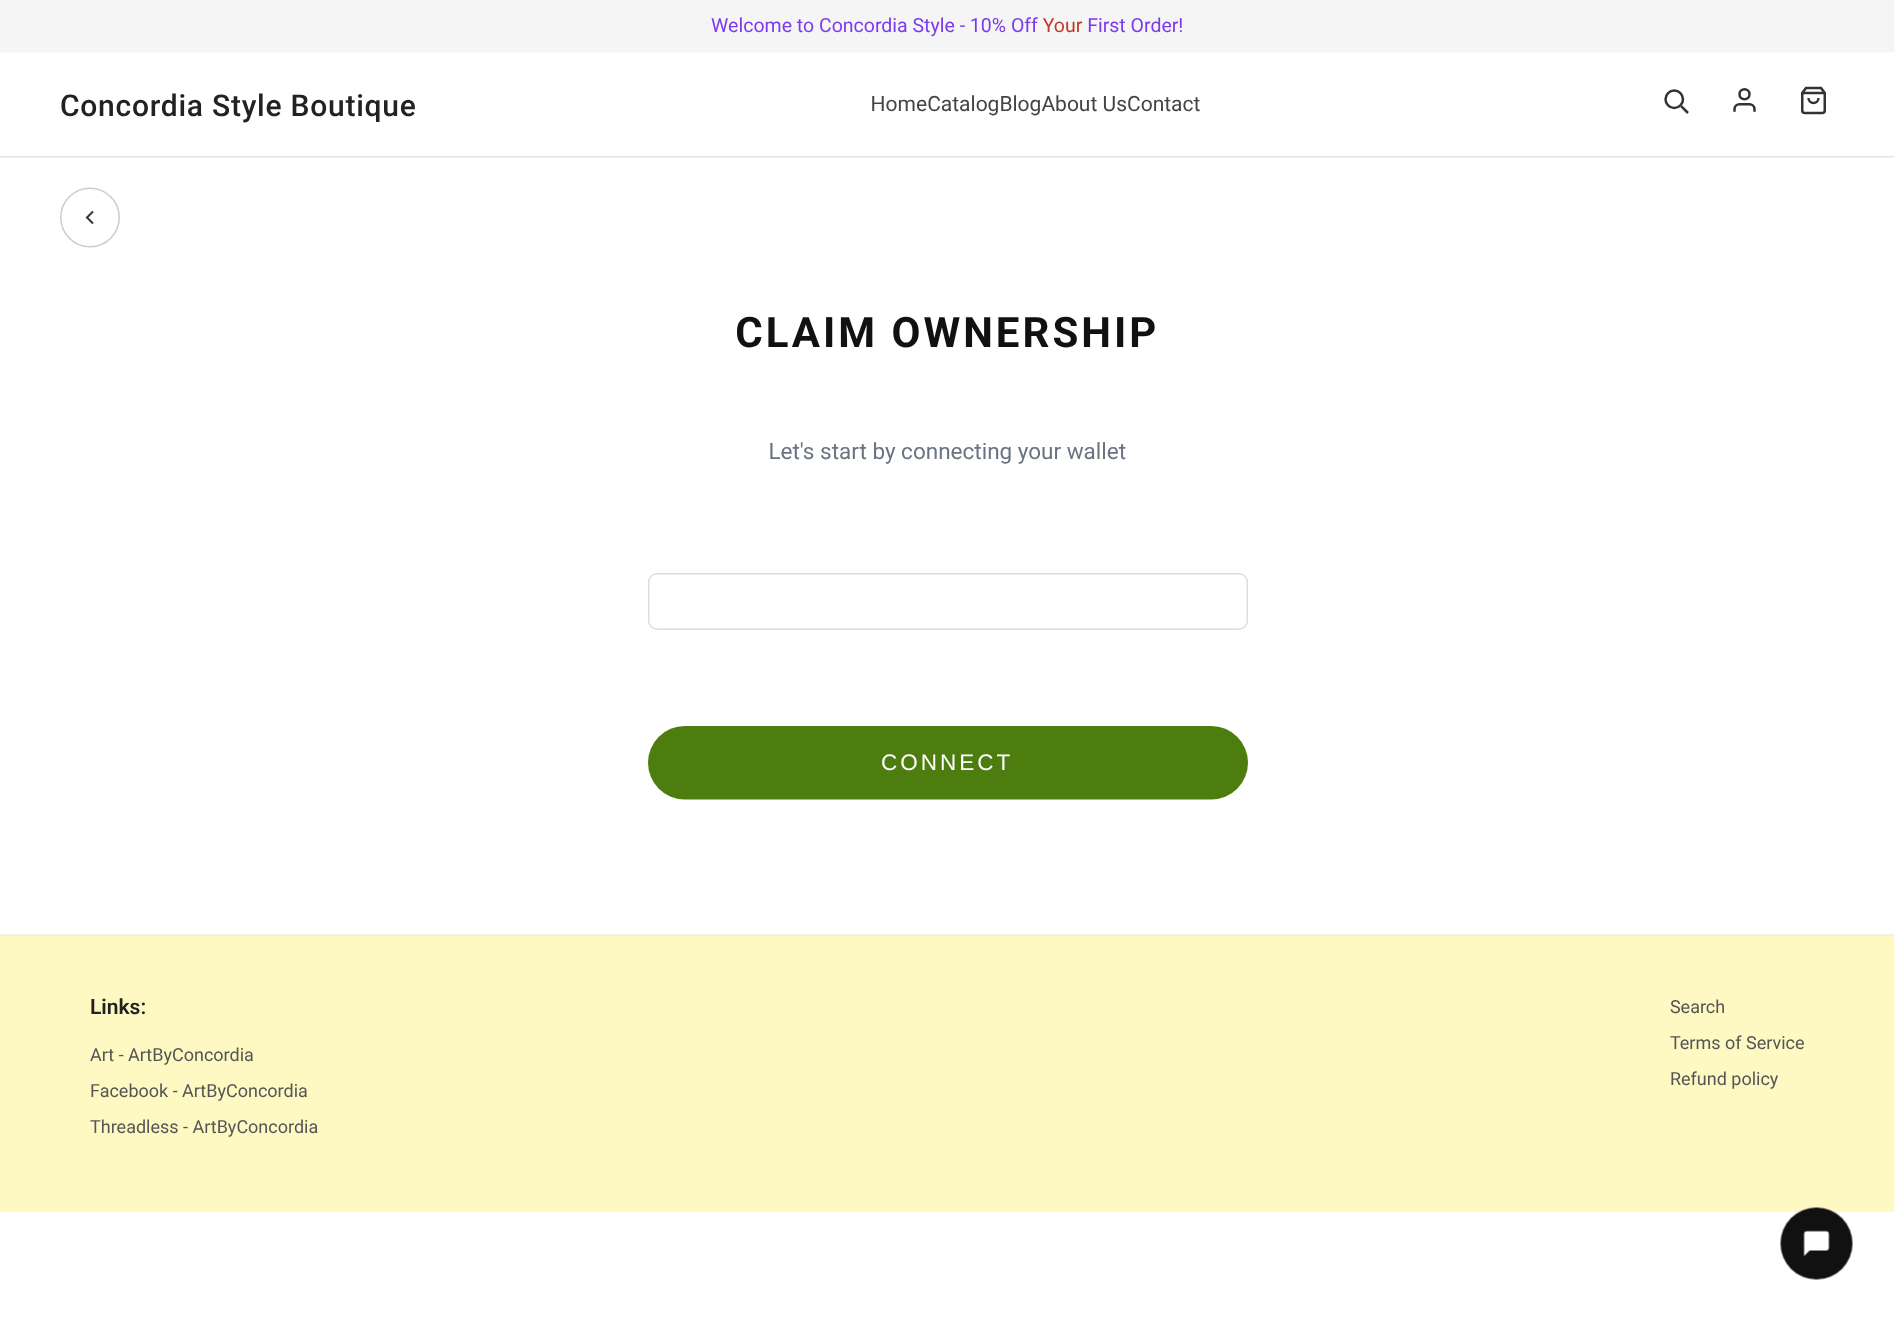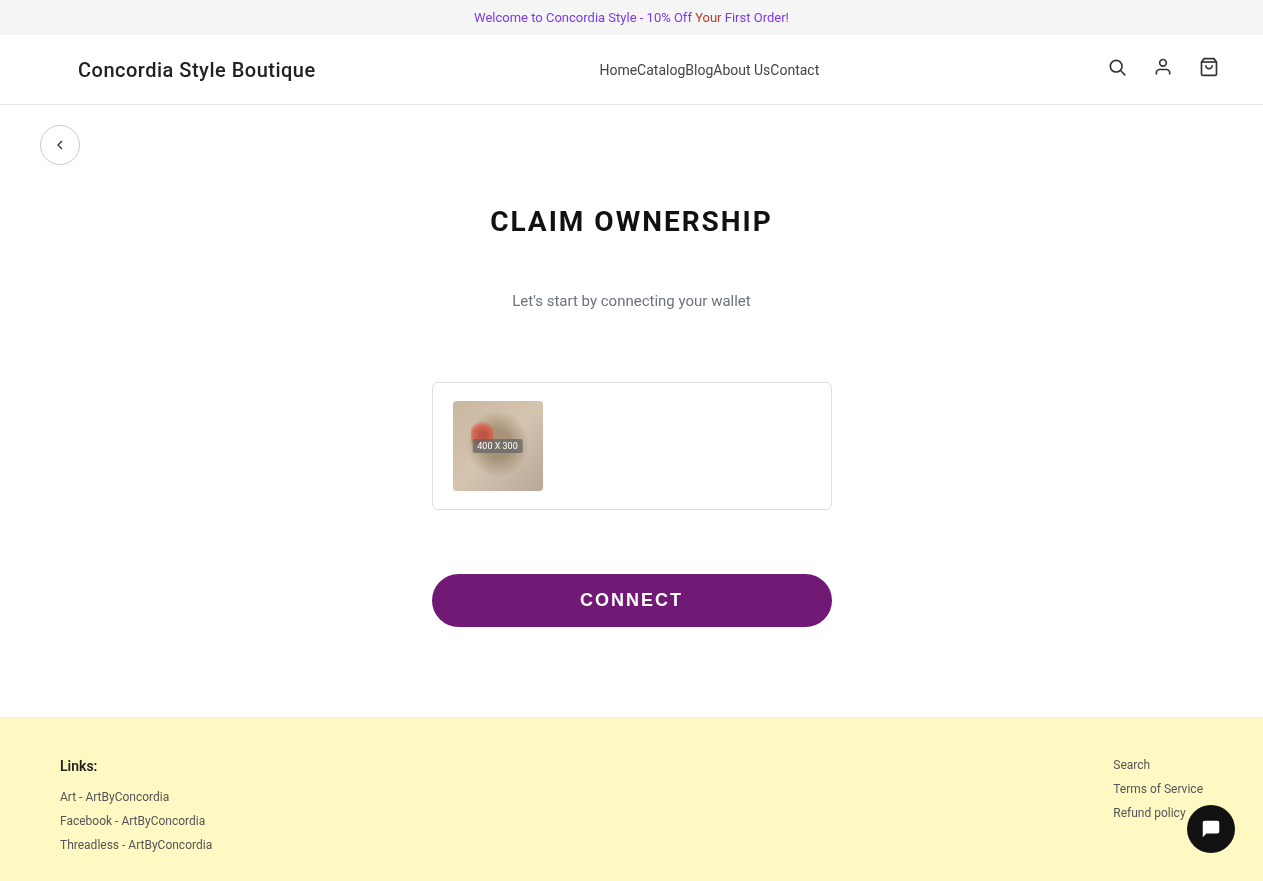--- a/index.html
+++ b/index.html
@@ -21,21 +21,20 @@
       align-items: center;
       justify-content: space-between;
       padding: 18px 40px;
       border-bottom: 1px solid #e5e5e5;
     }
     .site-title {
       font-size: 20px;
       font-weight: 500;
       color: #222;
       letter-spacing: 0.5px;
-      margin-left: 38px;
     }
     nav {
       display: flex;
     }
     nav a {
       text-decoration: none;
       color: #444;
       font-size: 14px;
     }
     .header-icons {
@@ -169,26 +168,26 @@
       padding: 2px 5px;
       border-radius: 2px;
       white-space: nowrap;
       z-index: 2;
     }
 
     
     .connect-btn {
       width: 400px;
       padding: 16px;
-      background: #701a75;
+      background: #4d7c0f;
       color: #fff;
       border: none;
       border-radius: 50px;
-      font-size: 18px;
-      font-weight: 700;
+      font-size: 15px;
+      font-weight: 400;
       letter-spacing: 2px;
       cursor: pointer;
       margin-bottom: 30px;
     }
 
     
     .action-buttons {
       width: 400px;
       display: flex;
       flex-direction: column;
@@ -296,24 +295,20 @@
       </svg>
   </button>
 </div>
 
 <div class="main-content">
 
   <h1 class="claim-title">CLAIM OWNERSHIP</h1>
   <p class="claim-subtitle">Let's start by connecting your wallet</p>
 
   <div class="nft-card">
-    <div class="nft-image-placeholder">
-      <div class="artwork"></div>
-      <span class="img-placeholder-label">400 X 300</span>
-    </div>
   </div>
 
   <button class="connect-btn">CONNECT</button>
 
 
 </div>
 
 <footer>
   <div class="footer-links-section">
     <div class="footer-heading">Links:</div>

